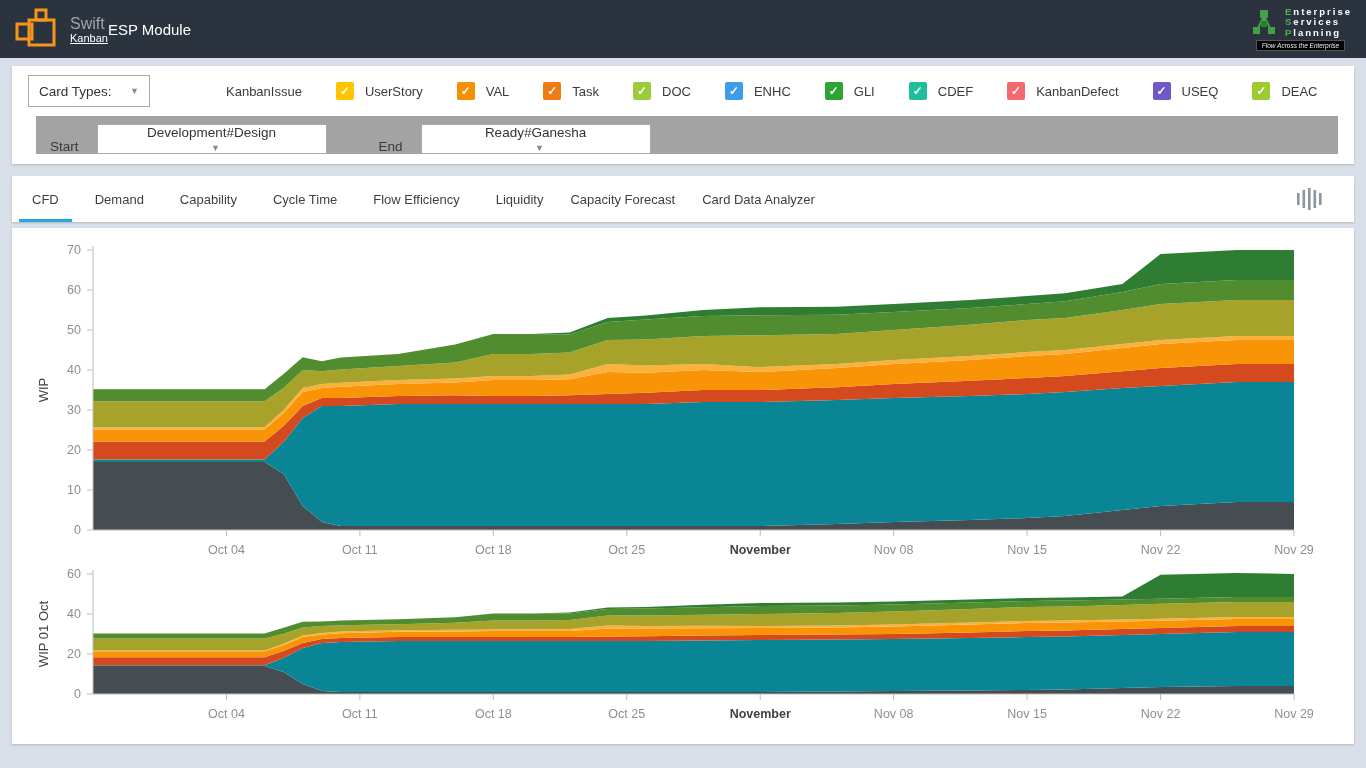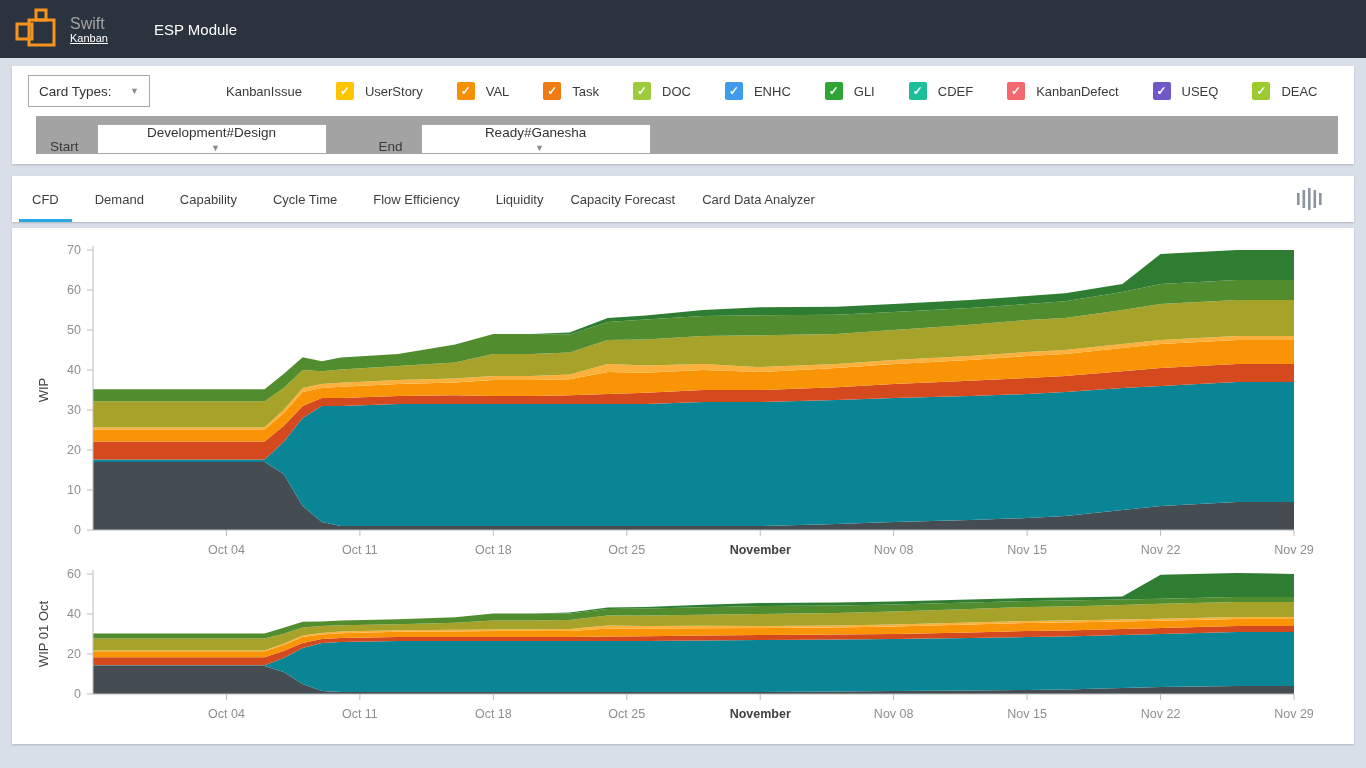--- a/index.html
+++ b/index.html
@@ -4,21 +4,21 @@
 <style>
   * { margin:0; padding:0; box-sizing:border-box; }
   html,body { width:1366px; height:768px; overflow:hidden;
     font-family:"Liberation Sans", sans-serif; background:#D8DFE8; }
 
   
   .app-header { height:58px; background:#2B343E; display:flex; align-items:center; padding:0 14px; }
   .brand { display:flex; align-items:center; gap:10px; }
   .brand-text .primary { color:#a3a3a3; font-size:16px; font-weight:400; line-height:17px; display:block; }
   .brand-text .secondary { color:#FFFFFF; font-size:11px; line-height:12px; display:block;text-decoration:underline; }
-  .page-title { color:#FFFFFF; font-size:15px; margin-left:46px; }
+  .page-title { color:#FFFFFF; font-size:15px; }
   .esp-logo { margin-left:auto; display:flex; flex-direction:column; align-items:center; }
   .esp-top { display:flex; align-items:center; gap:6px; }
   .esp-text div { color:#FFFFFF; font-size:9.5px; font-weight:700; letter-spacing:2px; line-height:10.5px; }
   .esp-text div::first-letter { color:#4CAF50; }
   .esp-tagline { margin-top:2px; background:#000; color:#EEE; font-size:6.5px; font-style:italic; padding:1px 5px; border:1px solid #555; }
 
   
   .card { background:#fff; margin:0 12px; box-shadow:0 1px 2px rgba(0,0,0,.18); }
   .filters-card { margin-top:8px; padding-bottom:10px; }
   .row1 { display:flex; align-items:center; height:50px; padding:0 16px; }
@@ -58,20 +58,39 @@
       <rect x="3" y="17" width="15" height="15" fill="none" stroke="#F7941E" stroke-width="3"></rect>
       <rect x="22" y="3" width="10" height="10" fill="none" stroke="#F7941E" stroke-width="3"></rect>
       <rect x="15" y="13" width="25" height="25" fill="none" stroke="#F7941E" stroke-width="3"></rect>
     </svg>
     <div class="brand-text">
       <span class="primary">Swift</span>
       <span class="secondary">Kanban</span>
     </div>
   </div>
   <div class="page-title">ESP Module</div>
+  <div class="esp-logo">
+    <div class="esp-top">
+      <svg width="30" height="30" viewBox="0 0 30 30">
+        <line x1="15" y1="8" x2="8" y2="22" stroke="#43A047" stroke-width="2"></line>
+        <line x1="15" y1="8" x2="22" y2="22" stroke="#43A047" stroke-width="2"></line>
+        <line x1="15" y1="8" x2="15" y2="16" stroke="#43A047" stroke-width="2"></line>
+        <rect x="11" y="2" width="8" height="8" fill="#43A047"></rect>
+        <rect x="4" y="19" width="7" height="7" fill="#43A047"></rect>
+        <rect x="19" y="19" width="7" height="7" fill="#43A047"></rect>
+        <rect x="12" y="13" width="6" height="6" fill="#2E7D32"></rect>
+      </svg>
+      <div class="esp-text">
+        <div>Enterprise</div>
+        <div>Services</div>
+        <div>Planning</div>
+      </div>
+    </div>
+    <div class="esp-tagline">Flow Across the Enterprise</div>
+  </div>
 </div>
 
 <div class="card filters-card">
   <div class="row1">
     <div class="select-box card-types-select">
       <span>Card Types:</span>
       <span class="caret">▼</span>
     </div>
     <div class="legend" id="card-type-legend">
         <div class="legend-item">

